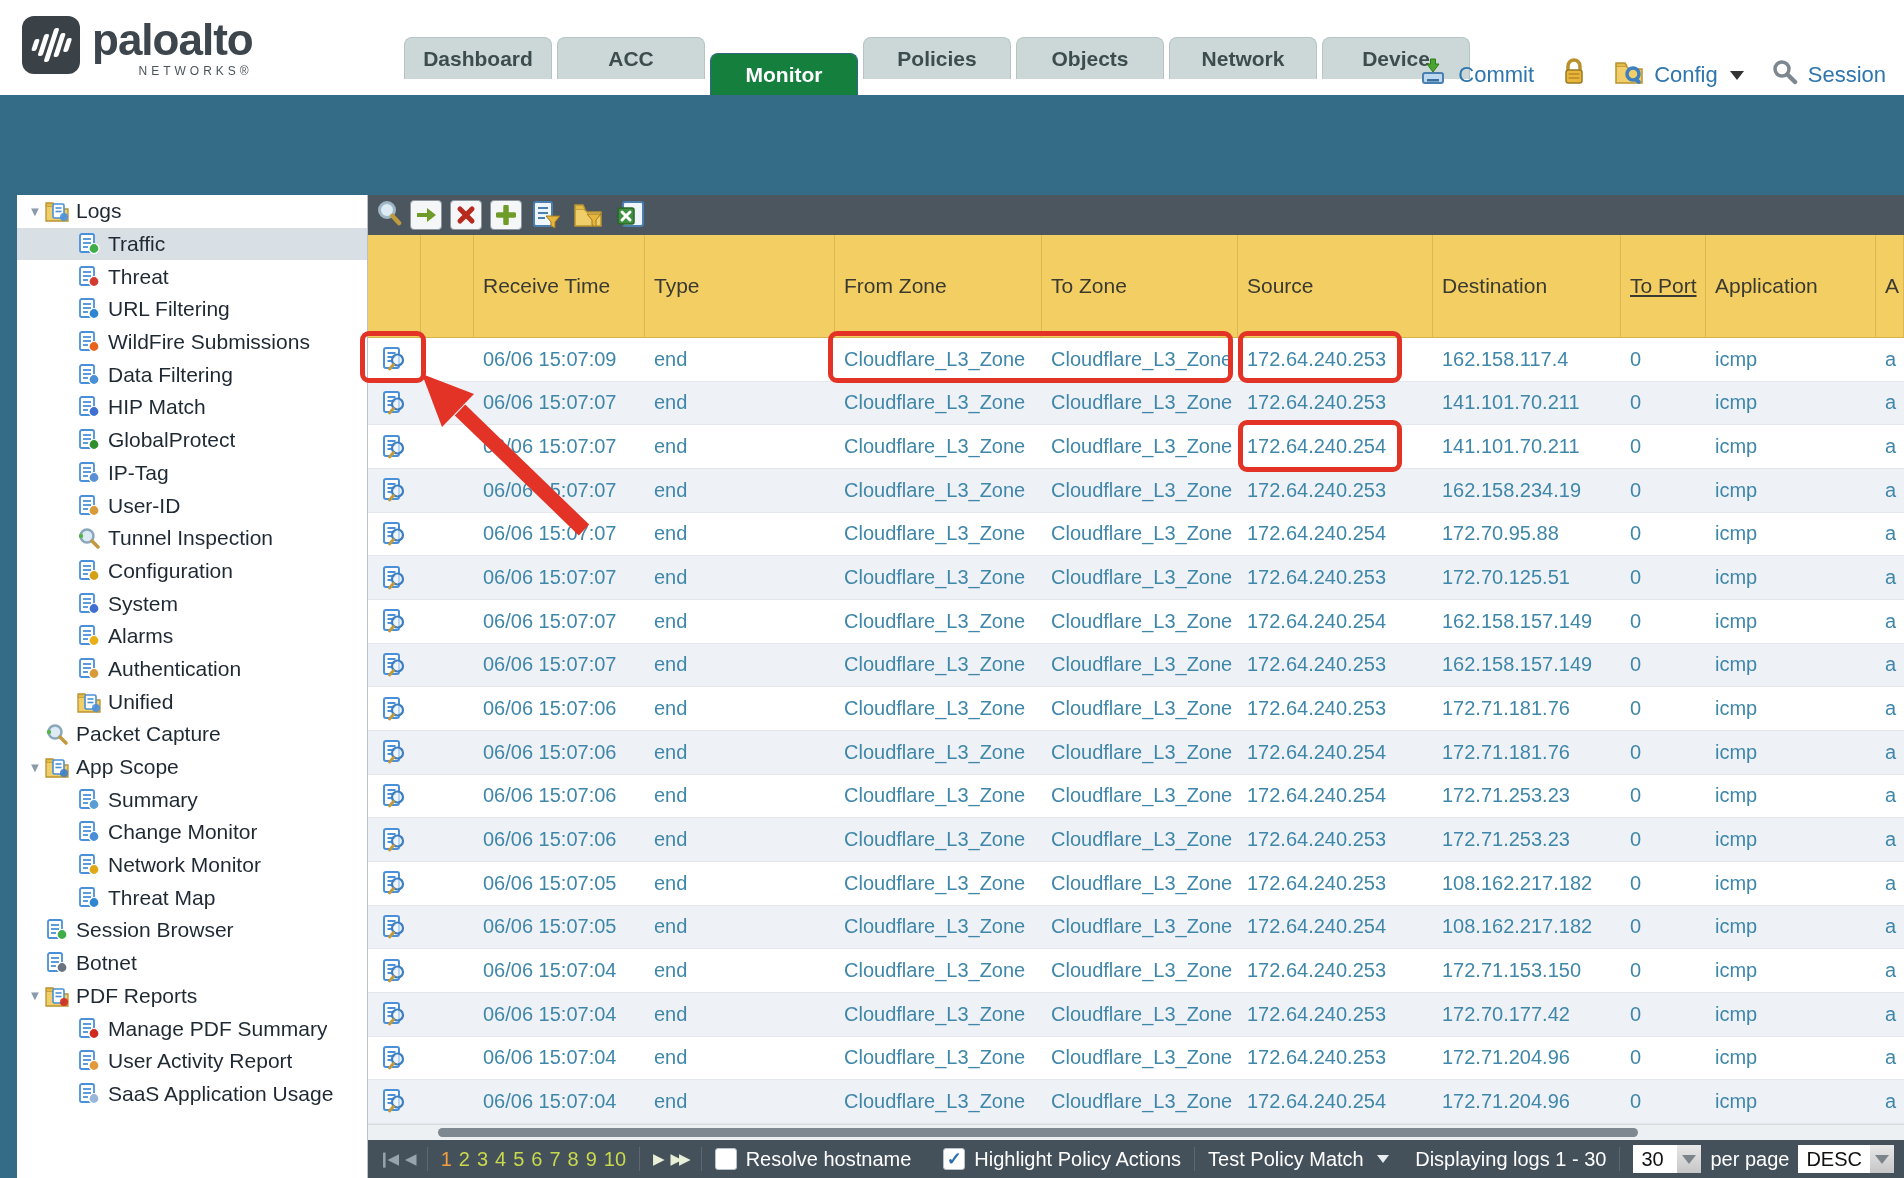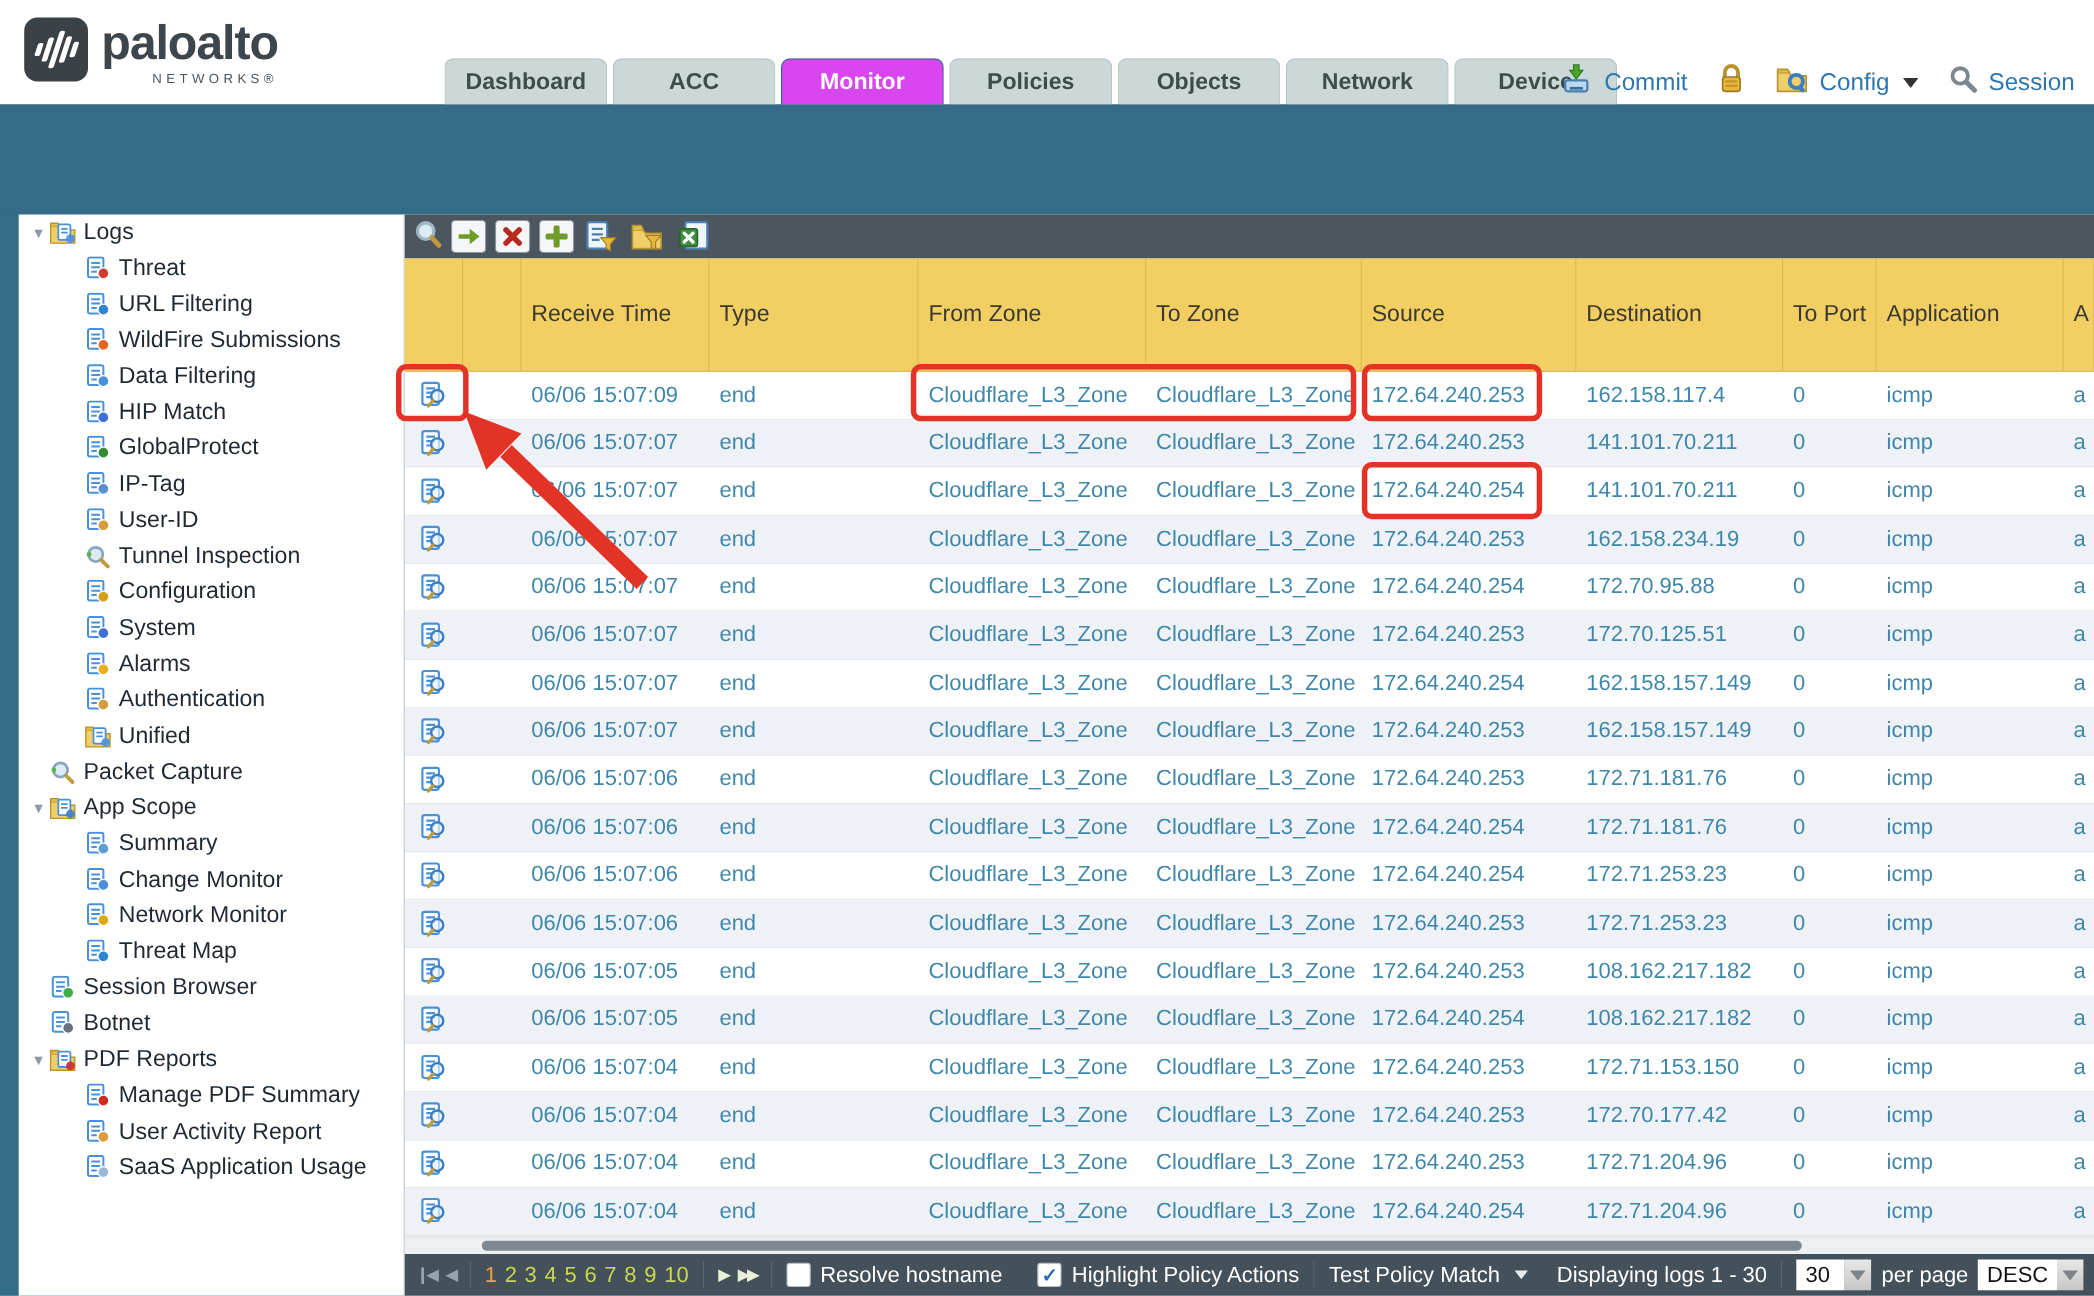--- a/index.html
+++ b/index.html
@@ -10,21 +10,21 @@
   .topbar { position:absolute; left:0; top:0; width:1904px; height:95px; background:#ffffff; }
   .logo { position:absolute; left:22px; top:16px; display:flex; align-items:flex-start; gap:12px; }
   .logo-mark { width:58px; height:58px; background:#3a4147; border-radius:12px; display:flex; align-items:center; justify-content:center; gap:3px; }
   .logo-mark i { display:block; width:5px; background:#fff; border-radius:2px; transform:skewX(-18deg); }
   .logo-text { display:flex; flex-direction:column; align-items:flex-end; }
   .logo-brand { font-size:44px; font-weight:600; color:#3d464d; letter-spacing:-1px; line-height:48px; }
   .logo-sub { font-size:12px; color:#4a545c; letter-spacing:4px; margin-top:0px; }
 
   .tabs { position:absolute; left:404px; bottom:0; display:flex; gap:5px; }
   .tab { width:148px; height:42px; line-height:42px; text-align:center; background:#ccd8d8; border:1px solid #b5c4c4; border-bottom:none; border-radius:8px 8px 0 0; font-size:21px; font-weight:bold; color:#3d4d4d; cursor:default; }
-  .tab.active { background:#d946ef; border-color:#2f6887; color:#ffffff; }
+  .tab.active { background:#15803d; border-color:#2f6887; color:#ffffff;margin-top:16px; }
 
   .utils { position:absolute; right:18px; top:58px; display:flex; align-items:center; gap:10px; color:#2e76ad; font-size:22px; }
   .utils .sep { width:8px; }
   .caret-dn { width:0; height:0; border-left:7px solid transparent; border-right:7px solid transparent; border-top:9px solid #333; margin-left:2px; }
 
   
   .band { position:absolute; left:0; top:95px; width:1904px; height:100px; background:#346b86; }
   .manual-select { position:absolute; left:1603px; top:136px; display:flex; }
   .manual-box { width:146px; height:34px; background:#fff; border:1px solid #8a9298; font-size:21px; color:#111; padding:3px 8px; }
   .manual-arrow { width:26px; height:34px; background:linear-gradient(#e8e8e8,#c9c9c9); border:1px solid #8a9298; border-left:none; display:flex; align-items:center; justify-content:center; }
@@ -178,20 +178,30 @@
       <span class="tree-icon "><svg width="24" height="22" viewBox="0 0 24 22">
       <path d="M1 6 h8 l2 3 h12 v12 h-22 z" fill="#f0cf6a" stroke="#b99330" stroke-width="1.3"></path>
       <path d="M1 6 v-3 h7 l2 3" fill="#e3bb47" stroke="#b99330" stroke-width="1.3"></path>
       <rect x="8" y="4" width="11" height="14" rx="1.5" fill="#ffffff" stroke="#4a90d9" stroke-width="1.6"></rect>
       <line x1="10.5" y1="8" x2="16.5" y2="8" stroke="#4a90d9" stroke-width="1.6"></line>
       <line x1="10.5" y1="11.5" x2="16.5" y2="11.5" stroke="#4a90d9" stroke-width="1.6"></line>
       <circle cx="19" cy="17" r="4" fill="#4a90d9" opacity="0.9"></circle>
         </svg></span>
       <span class="tree-label">Logs</span>
     </div>
+    <div class="tree-item selected">
+      <span class="tree-icon d1-indent"><svg width="24" height="22" viewBox="0 0 24 22">
+    <rect x="3" y="1" width="14" height="18" rx="1.8" fill="#ffffff" stroke="#4a90d9" stroke-width="1.8"></rect>
+    <line x1="6" y1="6" x2="14" y2="6" stroke="#4a90d9" stroke-width="1.8"></line>
+    <line x1="6" y1="10" x2="14" y2="10" stroke="#4a90d9" stroke-width="1.8"></line>
+    <line x1="6" y1="14" x2="11" y2="14" stroke="#4a90d9" stroke-width="1.8"></line>
+    <circle cx="17" cy="15.5" r="5" fill="#3fae49" stroke="#ffffff" stroke-width="1.2"></circle>
+        </svg></span>
+      <span class="tree-label">Traffic</span>
+    </div>
     <div class="tree-item">
       <span class="tree-icon d1-indent"><svg width="24" height="22" viewBox="0 0 24 22">
     <rect x="3" y="1" width="14" height="18" rx="1.8" fill="#ffffff" stroke="#4a90d9" stroke-width="1.8"></rect>
     <line x1="6" y1="6" x2="14" y2="6" stroke="#4a90d9" stroke-width="1.8"></line>
     <line x1="6" y1="10" x2="14" y2="10" stroke="#4a90d9" stroke-width="1.8"></line>
     <line x1="6" y1="14" x2="11" y2="14" stroke="#4a90d9" stroke-width="1.8"></line>
     <circle cx="17" cy="15.5" r="5" fill="#d23b2f" stroke="#ffffff" stroke-width="1.2"></circle>
         </svg></span>
       <span class="tree-label">Threat</span>
     </div>
@@ -510,21 +520,21 @@
 
   <div class="grid-header" id="grid-header">
       <div class="gh-cell" style="width: 53px;"></div>
       <div class="gh-cell" style="width: 53px;"></div>
       <div class="gh-cell" style="width: 171px;">Receive Time</div>
       <div class="gh-cell" style="width: 190px;">Type</div>
       <div class="gh-cell" style="width: 207px;">From Zone</div>
       <div class="gh-cell" style="width: 196px;">To Zone</div>
       <div class="gh-cell" style="width: 195px;">Source</div>
       <div class="gh-cell" style="width: 188px;">Destination</div>
-      <div class="gh-cell" style="width: 85px;">To Port</div>
+      <div class="gh-cell" style="width: 85px; text-decoration: underline;">To Port</div>
       <div class="gh-cell" style="width: 170px;">Application</div>
       <div class="gh-cell" style="width: 28px;">A</div>
     </div>
   <div class="grid-body" id="grid-body">
       <div class="row">
         <div class="cell icon-cell" style="width:53px">
           <svg width="26" height="26" viewBox="0 0 26 26">
   <rect x="3" y="2" width="15" height="20" rx="2" fill="#ffffff" stroke="#4a90d9" stroke-width="2"></rect>
   <line x1="6.5" y1="7" x2="14.5" y2="7" stroke="#4a90d9" stroke-width="2"></line>
   <line x1="6.5" y1="11" x2="14.5" y2="11" stroke="#4a90d9" stroke-width="2"></line>

